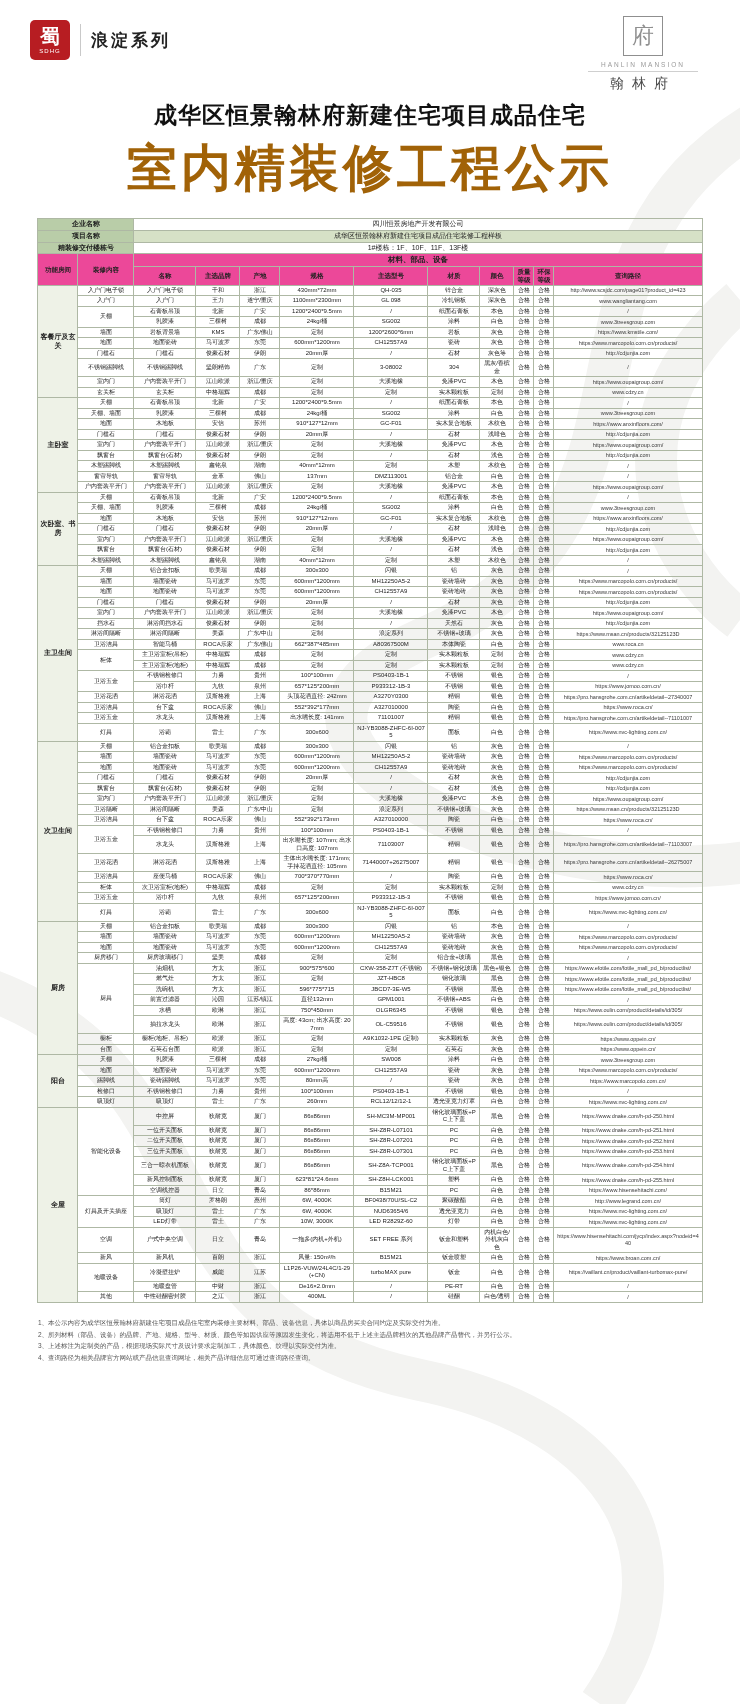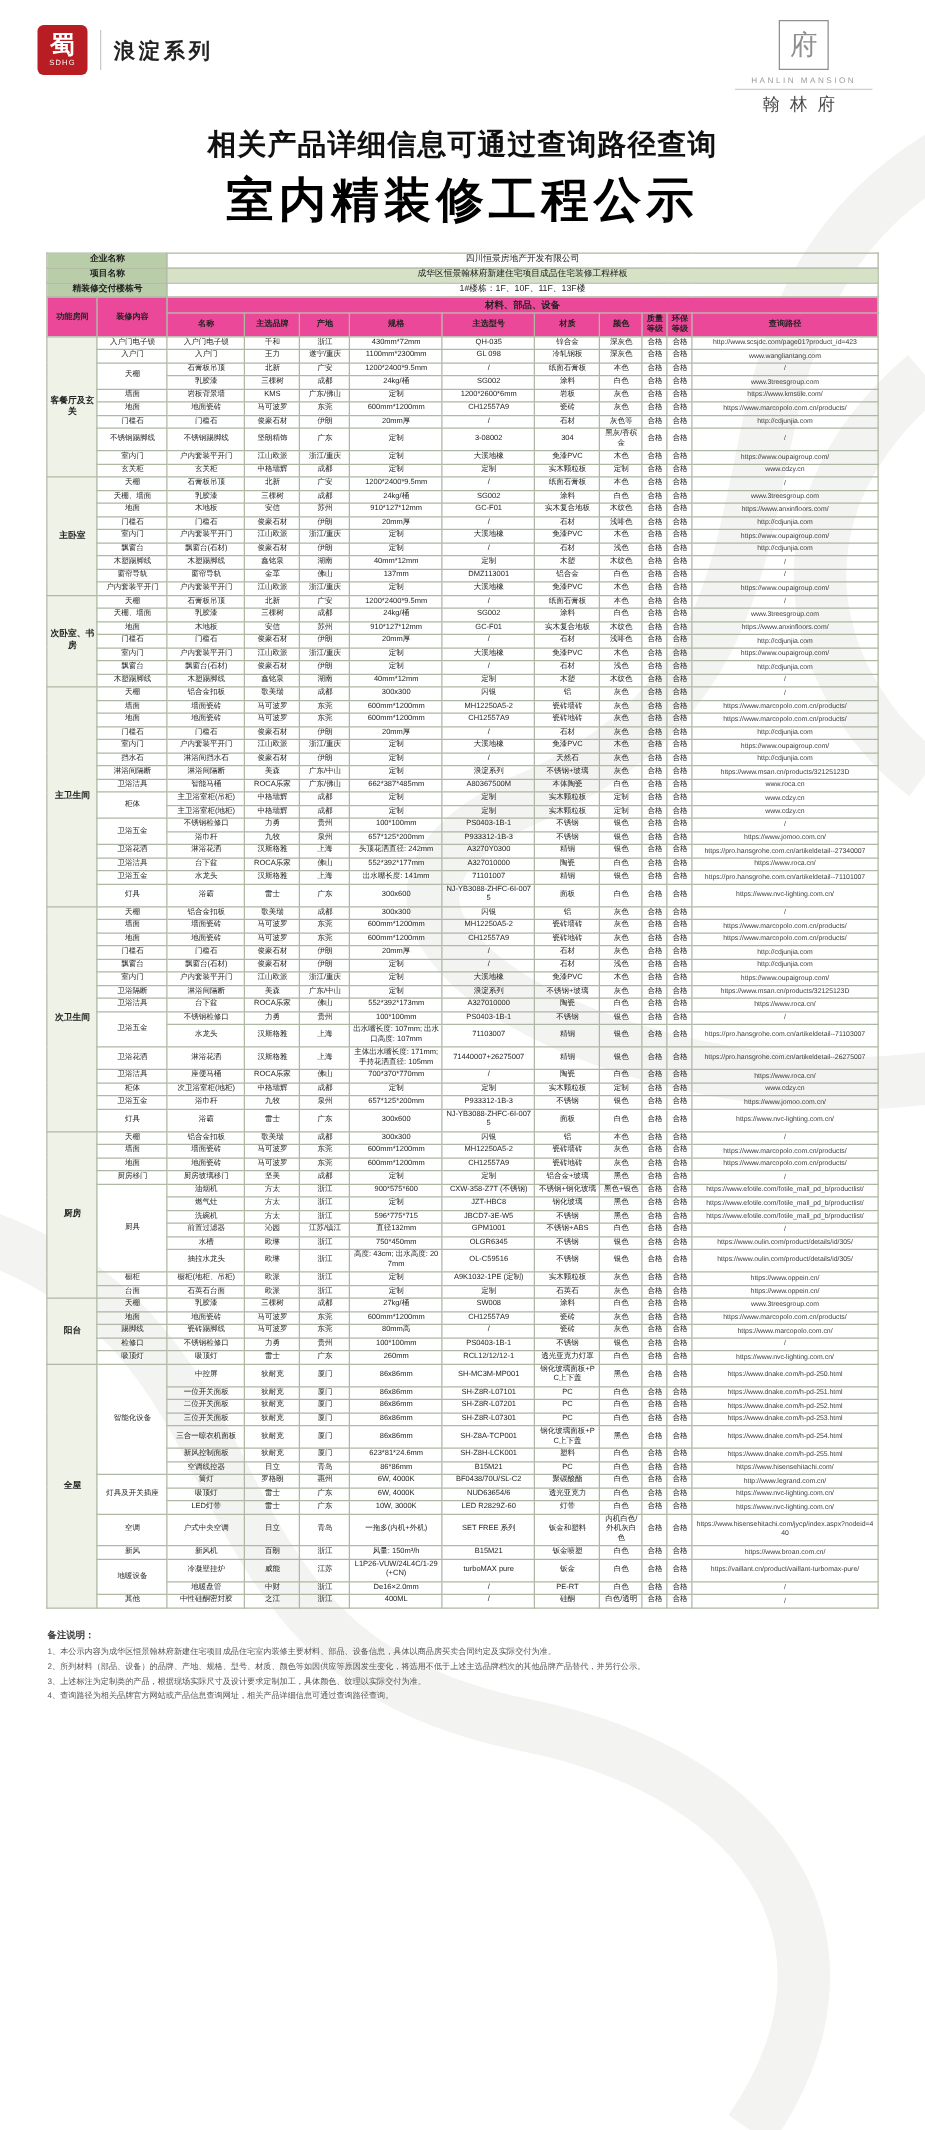--- a/index.html
+++ b/index.html
@@ -21,21 +21,21 @@
   .brand-right{position:absolute;top:16px;right:42px;text-align:center;width:110px;}
   .seal{width:38px;height:38px;border:1.5px solid #8f8f8f;margin:0 auto;display:flex;
     align-items:center;justify-content:center;color:#8f8f8f;font-size:22px;
     font-family:"Liberation Serif","DejaVu Serif",serif;}
   .brand-en{font-size:6.5px;letter-spacing:2px;color:#9a9a9a;margin-top:5px;border-bottom:1px solid #cfcfcf;padding-bottom:3px;}
   .brand-cn{font-size:14px;letter-spacing:8px;color:#4a4a4a;margin-top:3px;font-family:Liberation Sans, sans-serif;}
 
   
   .title-wrap{padding-top:100px;text-align:center;}
   .title1{font-size:23px;font-weight:700;letter-spacing:1px;color:#111;}
-  .title2{font-size:38px;font-weight:800;letter-spacing:4px;color:#000000;margin-top:4px;}
+  .title2{font-size:50px;font-weight:800;letter-spacing:4px;color:#a16207;margin-top:4px;}
 
   
   table.spec{width:664px;margin:16px auto 0;border-collapse:collapse;table-layout:fixed;font-size:6px;}
   .spec th,.spec td{border:1px solid #aeb8a4;padding:1px 2px;text-align:center;vertical-align:middle;
     word-break:break-all;line-height:1.25;}
   .spec th{background:#ec4899;font-weight:700;font-size:6.5px;color:#222;}
   .spec th.big{font-size:7.5px;}
   .info-label{background:#b9cda8;font-weight:700;font-size:7px;}
   .info-value{font-size:7px;text-align:center;}
   .info-green{background:#d6e1c6;}
@@ -71,21 +71,21 @@
     <div class="brand-name">浪淀系列</div>
   </div>
 
   <div class="brand-right">
     <div class="seal">府</div>
     <div class="brand-en">HANLIN MANSION</div>
     <div class="brand-cn">翰林府</div>
   </div>
 
   <div class="title-wrap">
-    <div class="title1">相关产品详细信息可通过查询路径查询</div>
+    <div class="title1">成华区恒景翰林府新建住宅项目成品住宅</div>
     <div class="title2">室内精装修工程公示</div>
   </div>
 
   <table class="spec">
     <colgroup>
       <col style="width:40px">
         <col style="width:56px">
         <col style="width:62px">
         <col style="width:44px">
       <col style="width:40px">
@@ -1273,20 +1273,19 @@
           <td class="material-cell">硅酮</td>
           <td class="color-cell">白色/透明</td>
           <td class="quality-cell">合格</td>
           <td class="env-cell">合格</td>
           <td class="url-cell">/</td>
         </tr>
       </tbody>
   </table>
 
   <div class="notes">
-    <div class="nh">备注说明：</div>
     <div>1、本公示内容为成华区恒景翰林府新建住宅项目成品住宅室内装修主要材料、部品、设备信息，具体以商品房买卖合同约定及实际交付为准。</div>
     <div>2、所列材料（部品、设备）的品牌、产地、规格、型号、材质、颜色等如因供应等原因发生变化，将选用不低于上述主选品牌档次的其他品牌产品替代，并另行公示。</div>
     <div>3、上述标注为定制类的产品，根据现场实际尺寸及设计要求定制加工，具体颜色、纹理以实际交付为准。</div>
     <div>4、查询路径为相关品牌官方网站或产品信息查询网址，相关产品详细信息可通过查询路径查询。</div>
   </div>
 
 </div>
 
 </body></html>

